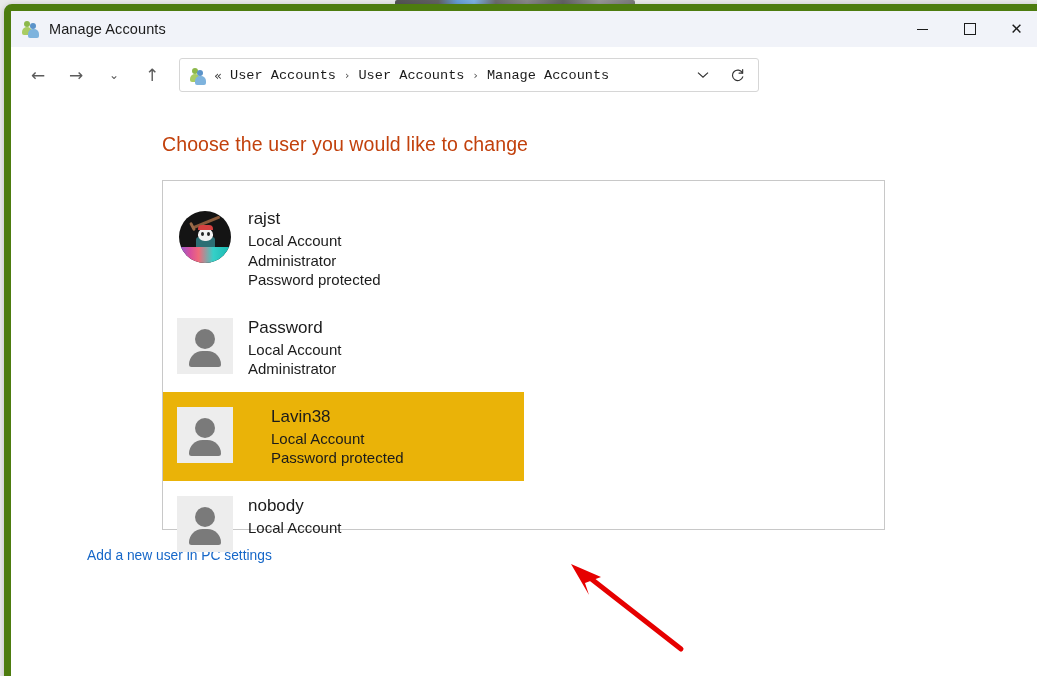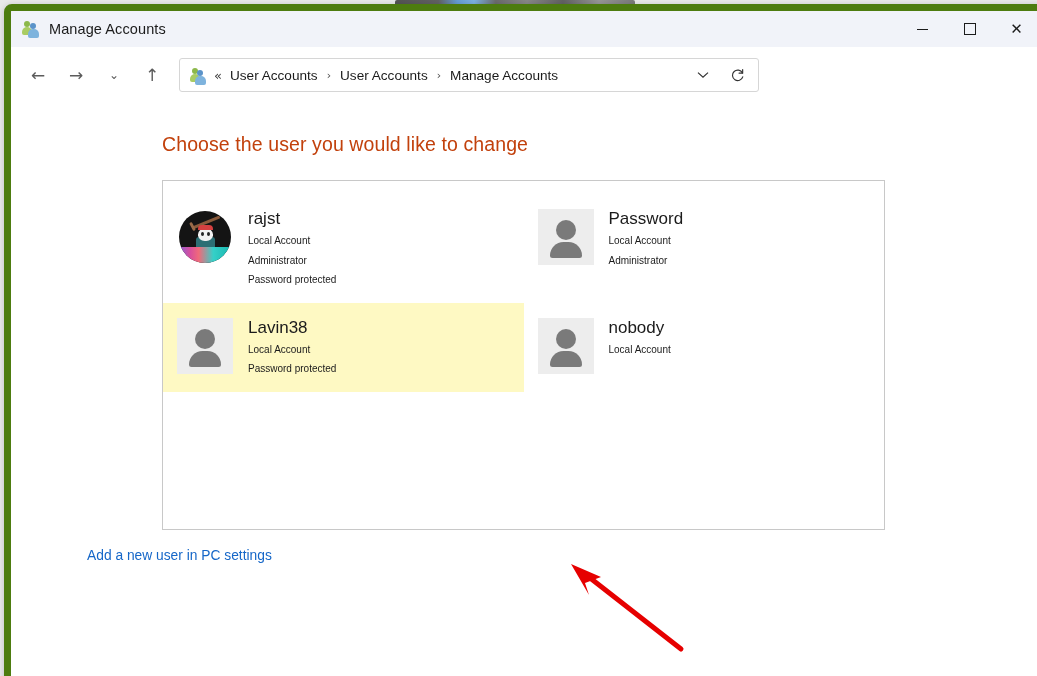--- a/index.html
+++ b/index.html
@@ -129,20 +129,21 @@
   .crumb-icon .ti-p2 { left:5px; top:3px; }
   .crumb-dbl {
     color:#3d3d3d; font-size: 13px; margin-right: 6px;
     font-family: "DejaVu Sans", sans-serif;
   }
   .crumb {
     font-size: 13.6px;
     color: #1b1b1b;
     padding: 3px 2px;
     white-space: nowrap;
+    font-family: Liberation Mono, monospace;
   }
   .crumb-sep {
     color: #4a4a4a;
     font-size: 11px;
     margin: 0 7px;
     font-family: "DejaVu Sans", sans-serif;
   }
   .crumb-spacer { flex: 1 1 auto; }
   .crumb-chev {
     width: 30px; height: 28px;
@@ -205,30 +206,31 @@
     height: 350px;
     border: 1px solid #c8c8c8;
     box-sizing: border-box;
     position: relative;
     background: #fff;
   }
   .acct-grid {
     display: flex;
     flex-wrap: wrap;
     padding: 13px 0 0 0;
+    flex-direction: column;
   }
   .acct {
     width: 50%;
     box-sizing: border-box;
     display: flex;
     align-items: flex-start;
     padding: 13px 10px 13px 14px;
     min-height: 74px;
   }
-  .acct.selected { background: #fef9c3; }
+  .acct.selected { background: #eab308; gap: 23px; }
   .acct .avatar {
     width: 56px; height: 56px;
     flex: 0 0 56px;
     background: #ededed;
     position: relative;
     overflow: hidden;
     margin-top: 2px;
   }
   .avatar .person-head {
     position: absolute;
@@ -314,21 +316,21 @@
     margin-left: 15px;
     padding-top: 1px;
   }
   .acct .uname {
     font-size: 17px;
     color: #1b1b1b;
     line-height: 22px;
     margin-bottom: 1px;
   }
   .acct .line {
-    font-size: 10px;
+    font-size: 15px;
     color: #1b1b1b;
     line-height: 19.5px;
   }
 
   .addlink {
     margin-left: 76px;
     margin-top: 18px;
     color: #1667c8;
     font-size: 13.8px;
     display: inline-block;

